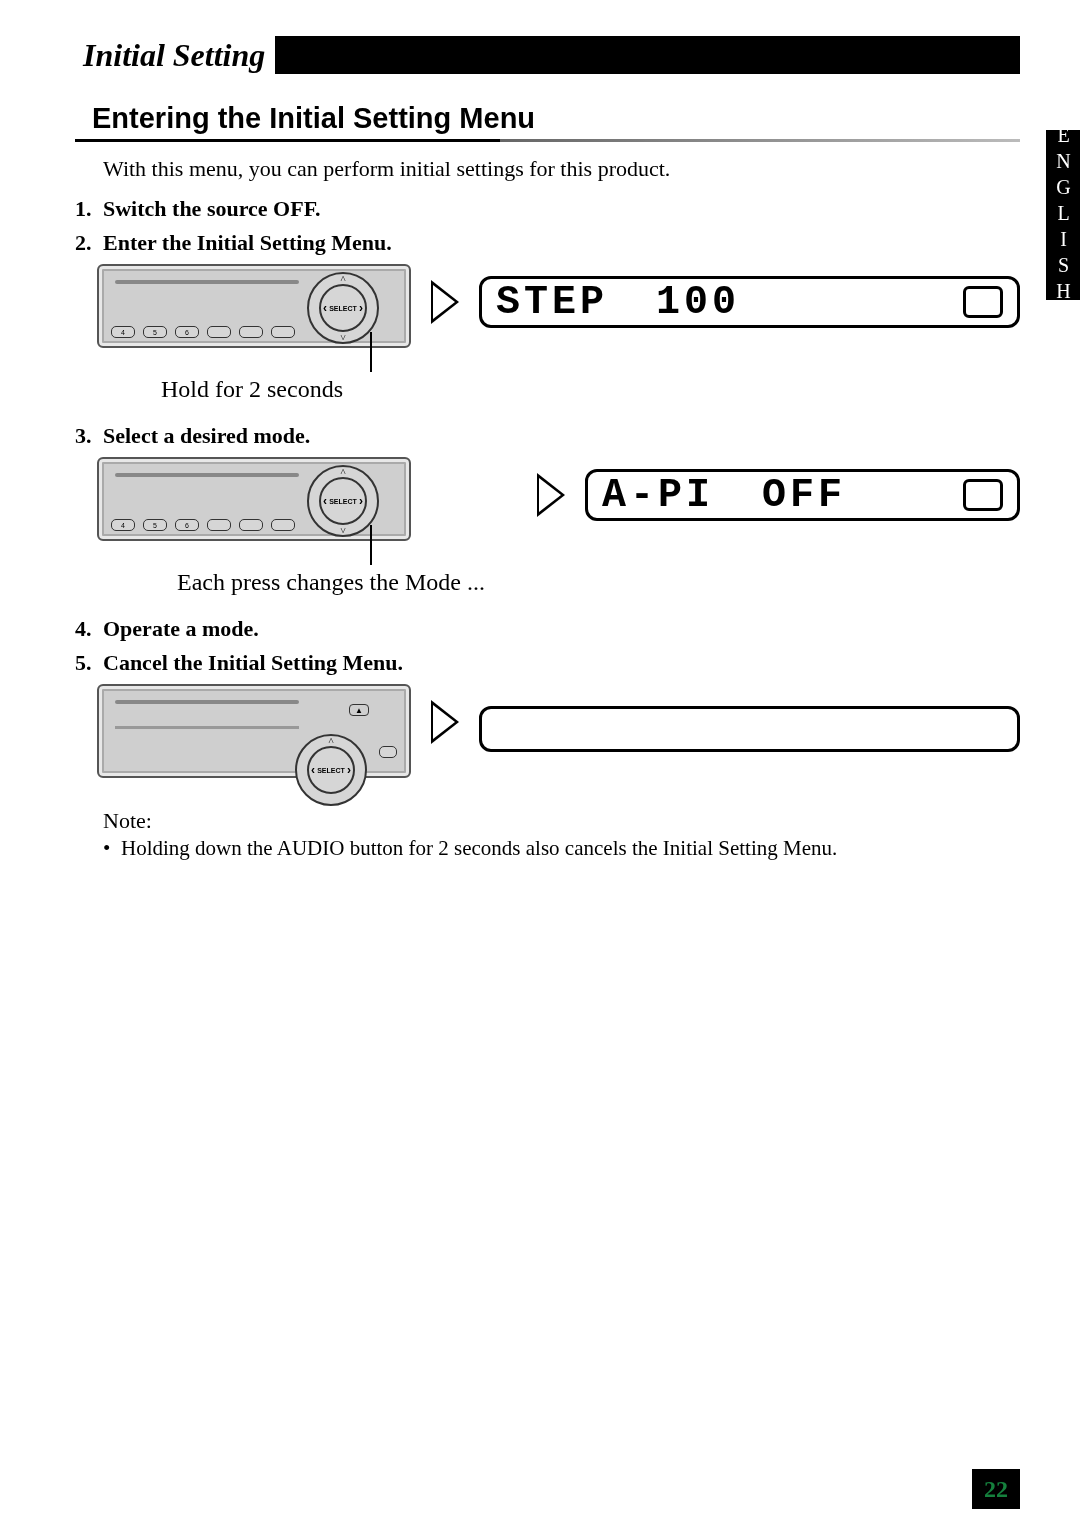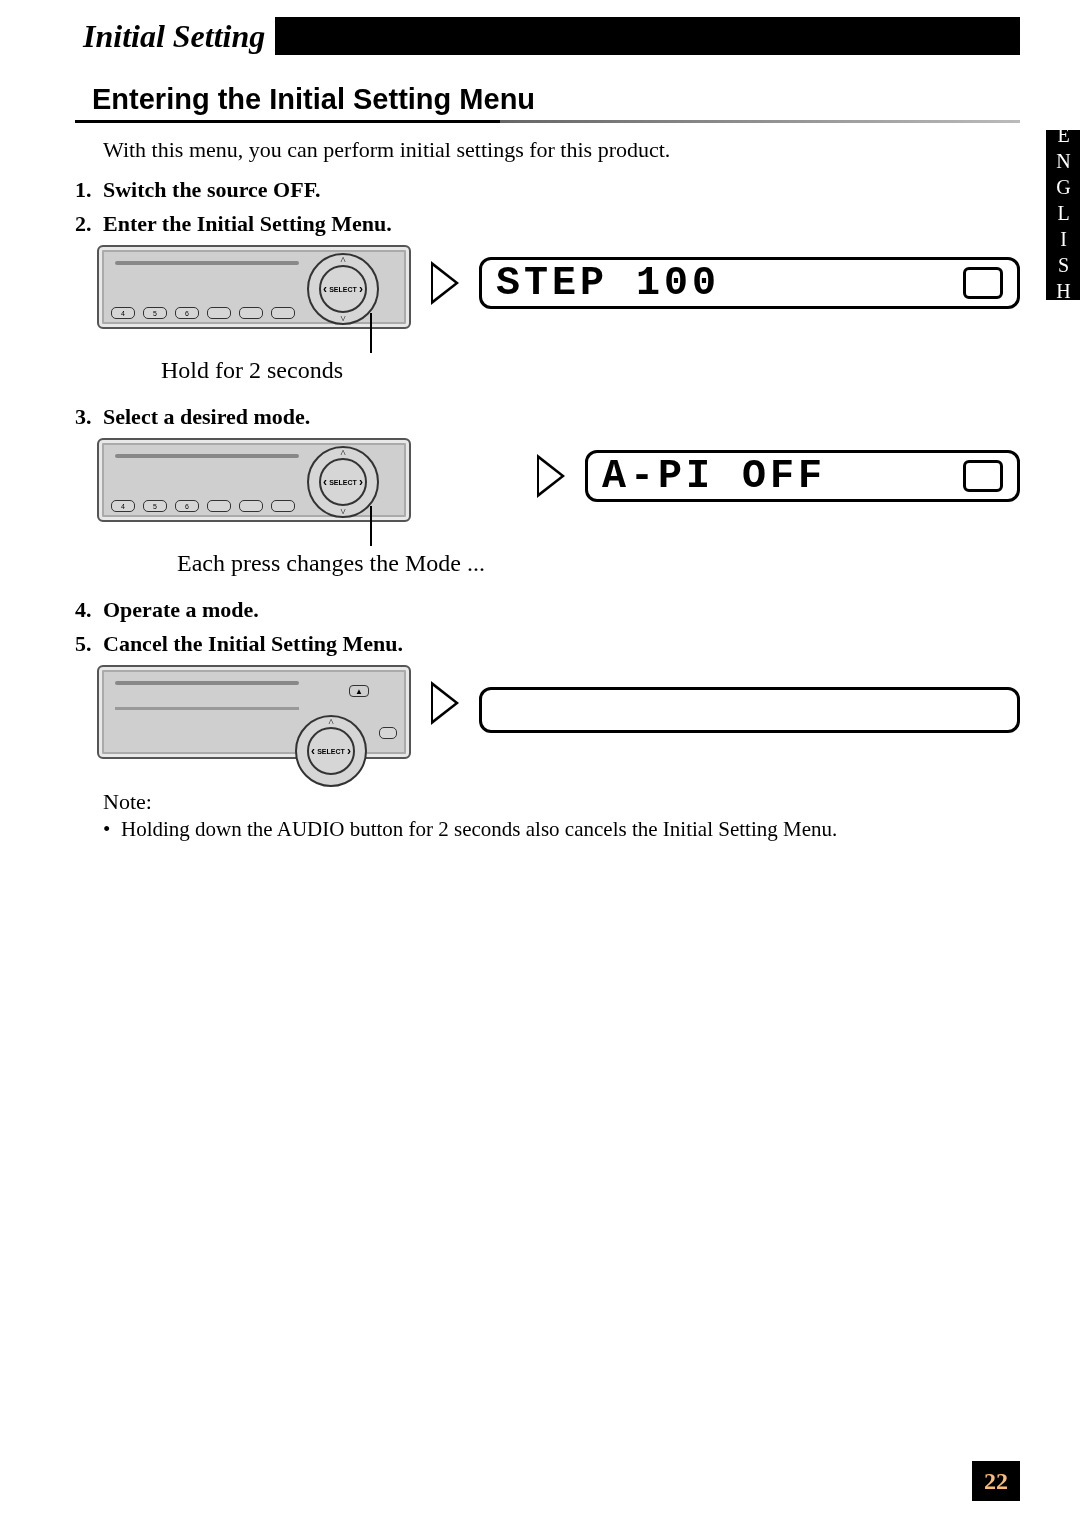--- a/index.html
+++ b/index.html
@@ -6,21 +6,21 @@
     margin: 0;
     padding: 0;
     background: #ffffff;
     font-family: "Times New Roman", Times, serif;
     width: 1080px;
     height: 1533px;
     position: relative;
     color: #000;
   }
   .page {
-    padding: 17px 60px 0 75px;
+    padding: 36px 60px 0 75px;
     position: relative;
     height: 100%;
     box-sizing: border-box;
   }
   .title-bar {
     height: 38px;
     display: flex;
     align-items: stretch;
     margin-bottom: 28px;
   }
@@ -167,21 +167,21 @@
     height: 46px;
     flex: 1;
     margin-top: 12px;
     display: flex;
     align-items: center;
     padding: 0 14px;
     font-family: "Courier New", monospace;
     font-weight: bold;
     font-size: 40px;
     letter-spacing: 4px;
-    gap: 28px;
+    gap: 48px;
     justify-content: flex-start;
     position: relative;
     text-align: right;
   }
   .lcd-blank {
     border: 3px solid #000;
     border-radius: 12px;
     height: 40px;
     flex: 1;
     margin-top: 22px;
@@ -208,25 +208,25 @@
     font-size: 20px;
     letter-spacing: 4px;
     display: flex;
     align-items: center;
     justify-content: center;
     font-weight: normal;
   }
   .page-num {
     position: absolute;
     right: 60px;
-    bottom: 32px;
+    bottom: 24px;
     width: 48px;
     height: 40px;
     background: #000;
-    color: #fdba74;
+    color: #15803d;
     font-weight: bold;
     font-size: 24px;
     display: flex;
     align-items: center;
     justify-content: center;
     font-family: "Times New Roman", serif;
   }
   .note-block {
     margin: 30px 0 0 28px;
   }

